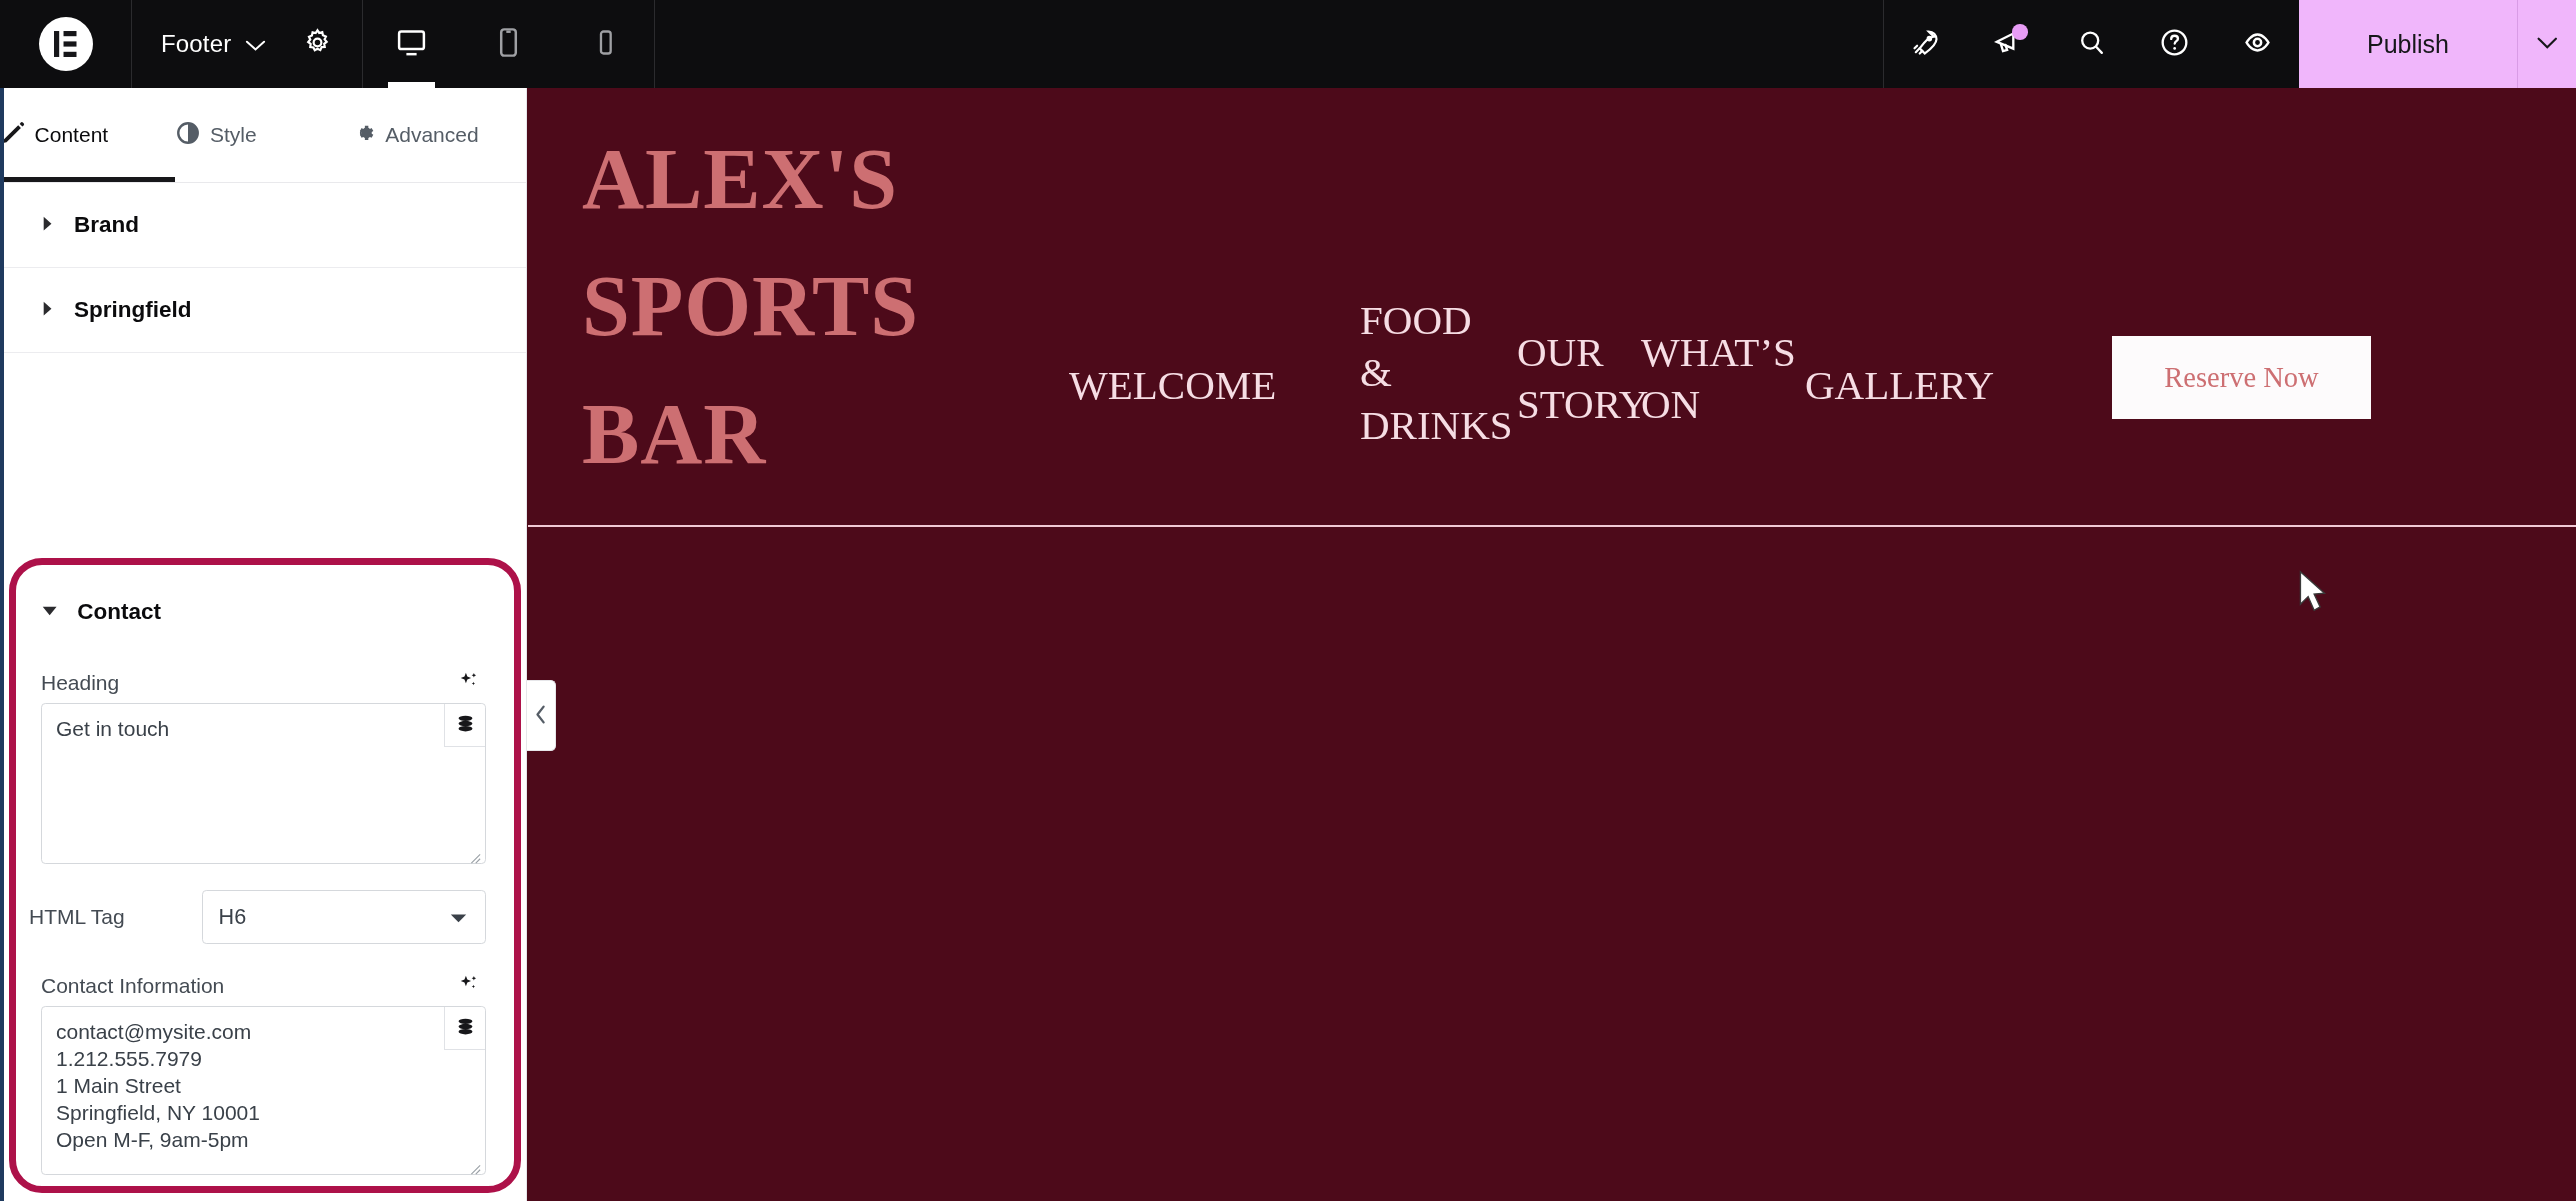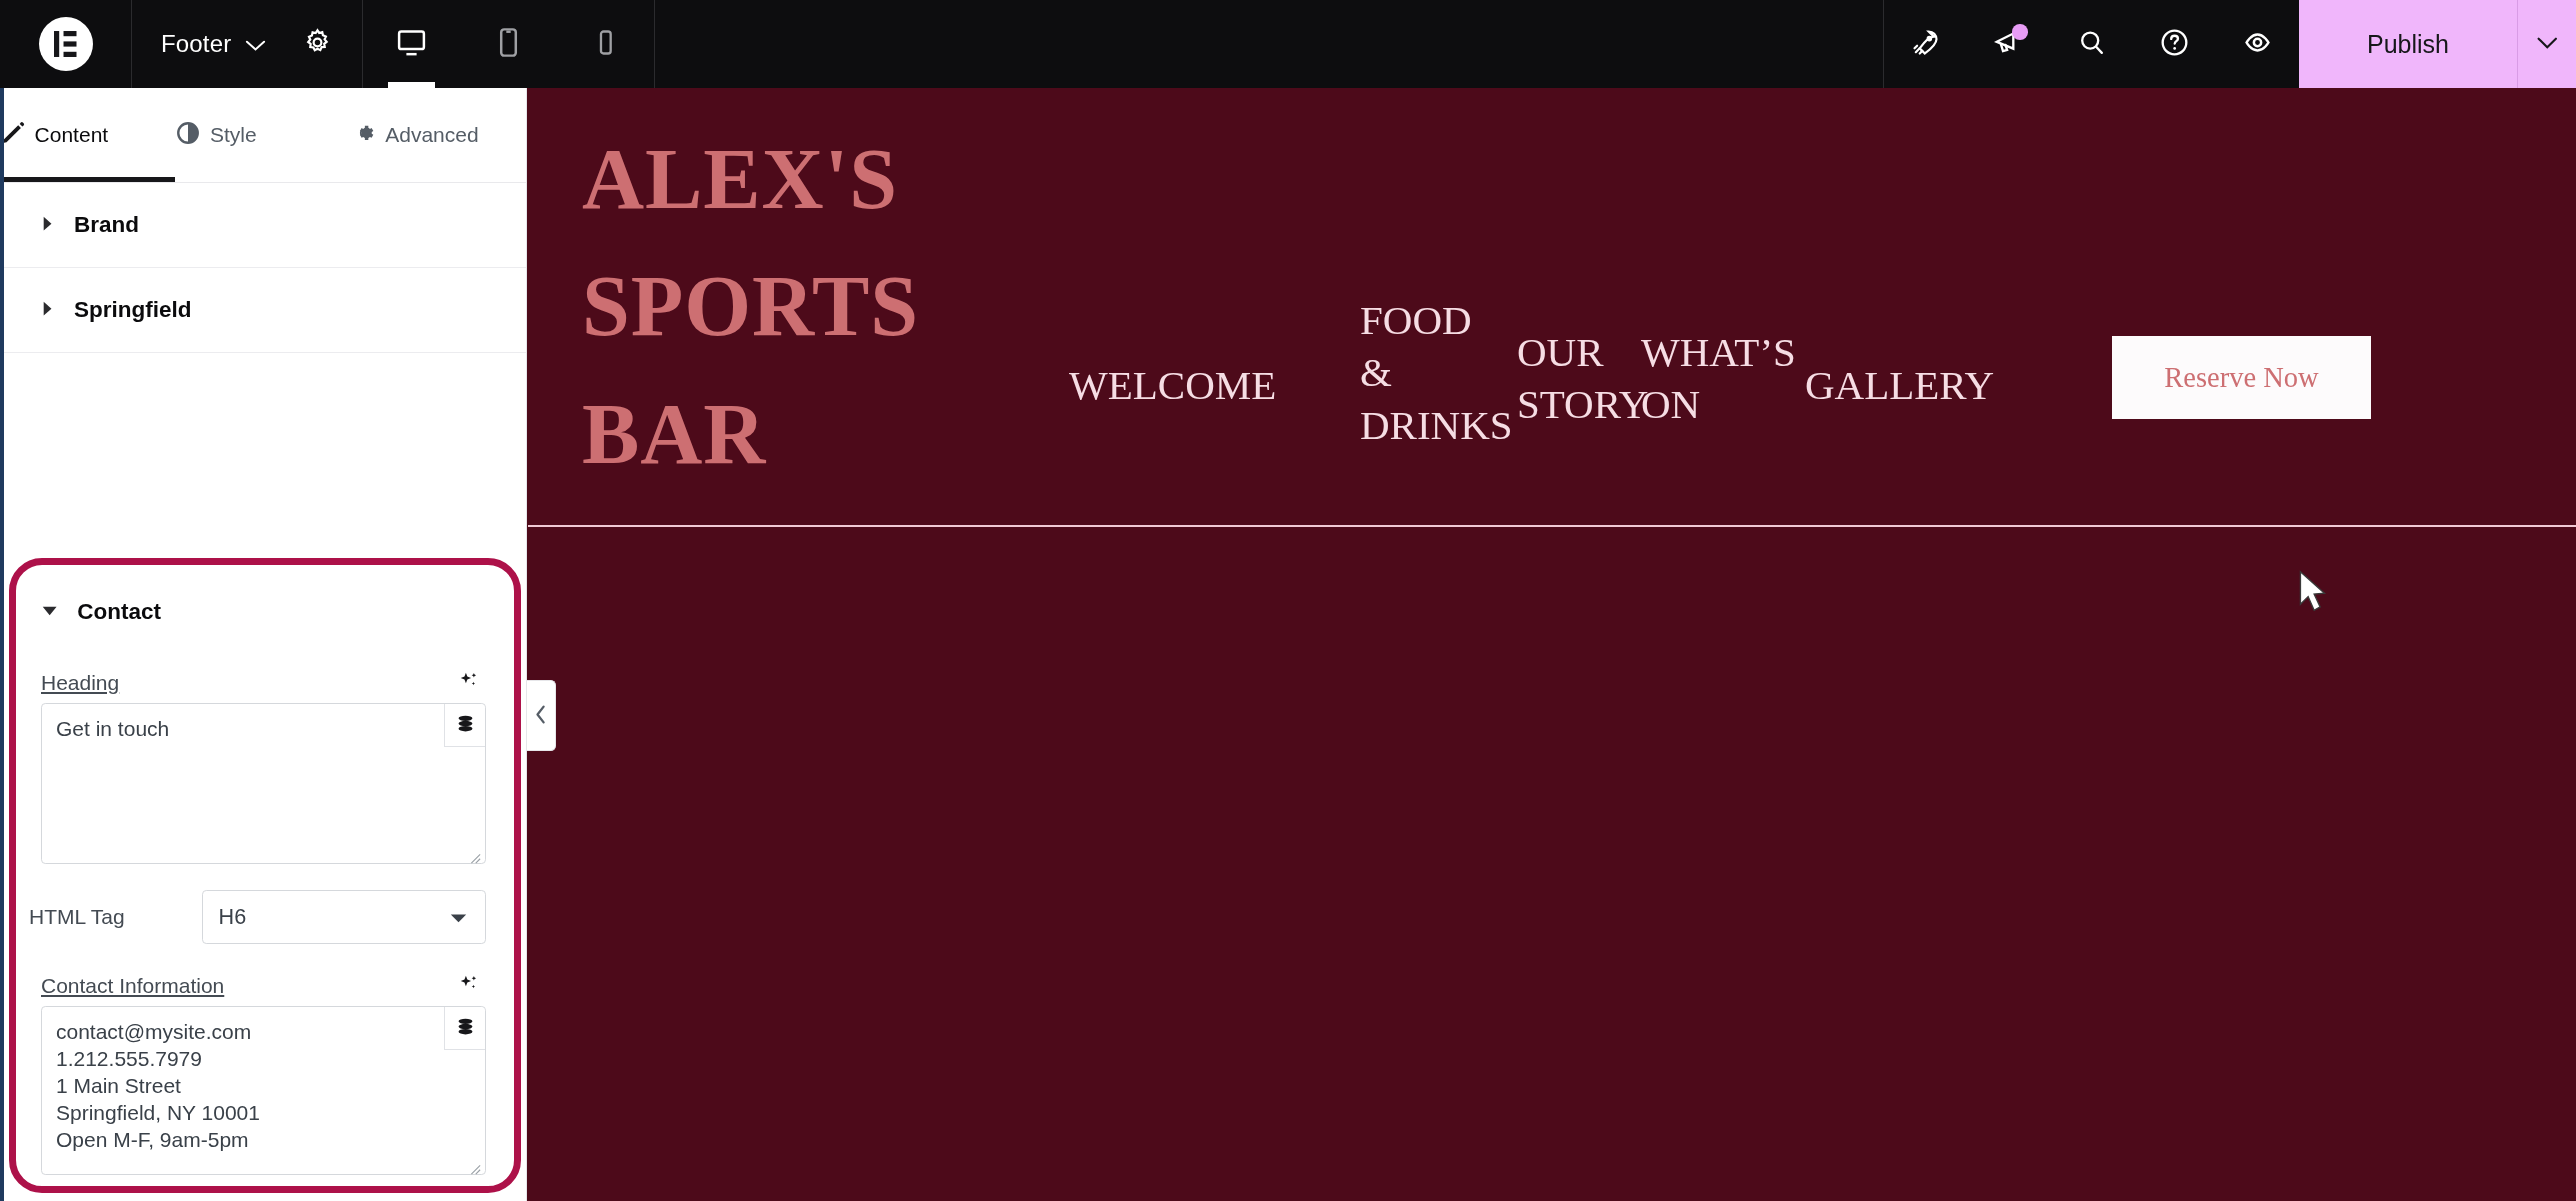--- a/index.html
+++ b/index.html
@@ -95,21 +95,21 @@
   #contact-head{
     position:absolute;left:0;top:486px;width:527px;height:76px;
     display:flex;align-items:center;padding-left:41px;gap:19px;
     font-size:22.5px;font-weight:bold;color:#0b0b0d;cursor:pointer;
   }
 
   .field-label-row{
     display:flex;align-items:center;justify-content:space-between;
     padding:0 48px 0 41px;height:40px;
   }
-  .field-label{ font-size:21px;color:#444b53;text-decoration:underline; }
+  .field-label{ font-size:21px;color:#444b53; }
   textarea.ta{
     font-family:"Liberation Sans", sans-serif;
     font-size:21px;color:#3a4149;background:#fff;
     border:0.9px solid #d5d8dc;border-radius:4.3px;
     padding:12px 14px;resize:none;outline:none;line-height:1.28;
   }
   .ta-wrap{ position:relative;margin:0 41px; }
   .dyn-btn{
     position:absolute;right:0.9px;top:0.9px;width:41px;height:43px;
     border-left:0.9px solid #e0e2e6;border-bottom:0.9px solid #e0e2e6;

